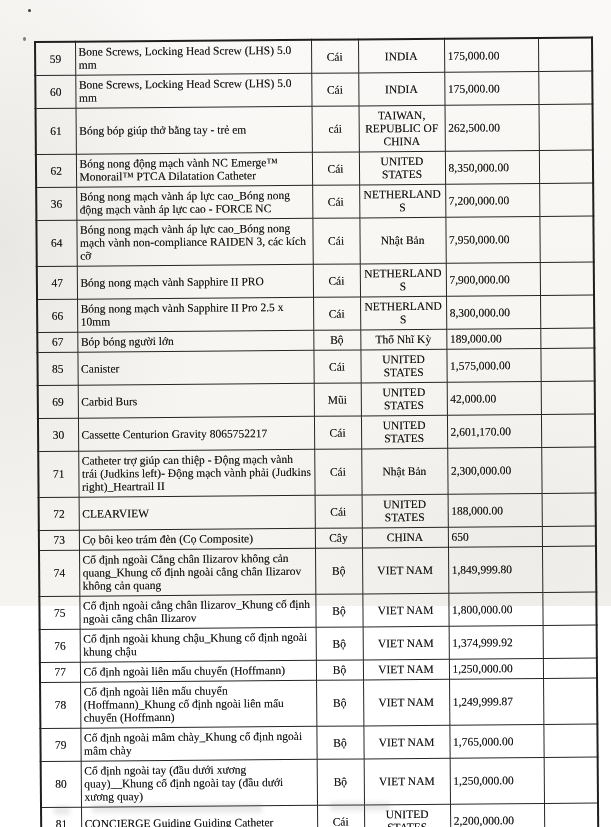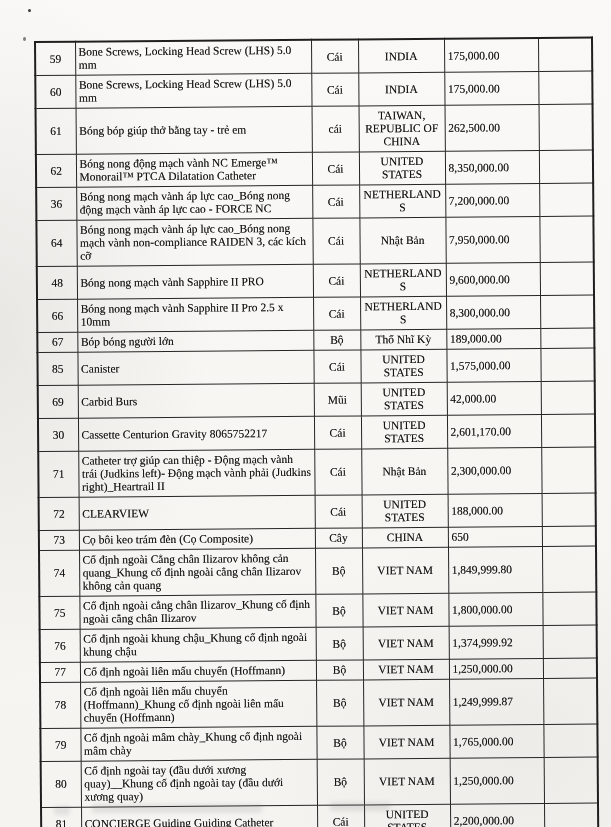--- a/index.html
+++ b/index.html
@@ -4,21 +4,21 @@
 <style>
   * { box-sizing: border-box; }
   html, body {
     margin: 0; padding: 0;
     width: 611px; height: 827px;
     overflow: hidden;
     font-family: "Liberation Serif", "DejaVu Serif", serif;
   }
   .page {
     position: relative;
-    width: 611px; height: 827px;
+    width: 611px; height: 606px;
     background:
       radial-gradient(ellipse 300px 500px at 0% 40%, rgba(190,186,180,0.25), rgba(190,186,180,0) 70%),
       radial-gradient(ellipse 400px 300px at 85% 90%, rgba(200,196,190,0.18), rgba(200,196,190,0) 70%),
       linear-gradient(180deg, #faf9f7 0%, #f7f6f3 50%, #f5f4f1 100%);
     color: #161616;
   }
   
   .speck { position: absolute; background: #3c3c3c; border-radius: 50%; }
   .speck.s1 { left: 28px; top: 9px;  width: 3px; height: 3px; }
   .speck.s2 { left: 23px; top: 37px; width: 3px; height: 4px; opacity: .65; }
@@ -136,25 +136,25 @@
   <tr>
     <td class="c-no">64</td>
     <td class="c-desc">Bóng nong mạch vành áp lực cao_Bóng nong mạch vành non-compliance RAIDEN 3, các kích cỡ</td>
     <td class="c-unit">Cái</td>
     <td class="c-country">Nhật Bản</td>
     <td class="c-price">7,950,000.00</td>
     <td class="c-blank"></td>
   </tr>
 
   <tr>
-    <td class="c-no">48</td>
+    <td class="c-no">47</td>
     <td class="c-desc">Bóng nong mạch vành Sapphire II PRO</td>
     <td class="c-unit">Cái</td>
     <td class="c-country">NETHERLANDS</td>
-    <td class="c-price">9,600,000.00</td>
+    <td class="c-price">7,900,000.00</td>
     <td class="c-blank"></td>
   </tr>
 
   <tr>
     <td class="c-no">66</td>
     <td class="c-desc">Bóng nong mạch vành Sapphire II Pro 2.5 x 10mm</td>
     <td class="c-unit">Cái</td>
     <td class="c-country">NETHERLANDS</td>
     <td class="c-price">8,300,000.00</td>
     <td class="c-blank"></td>

